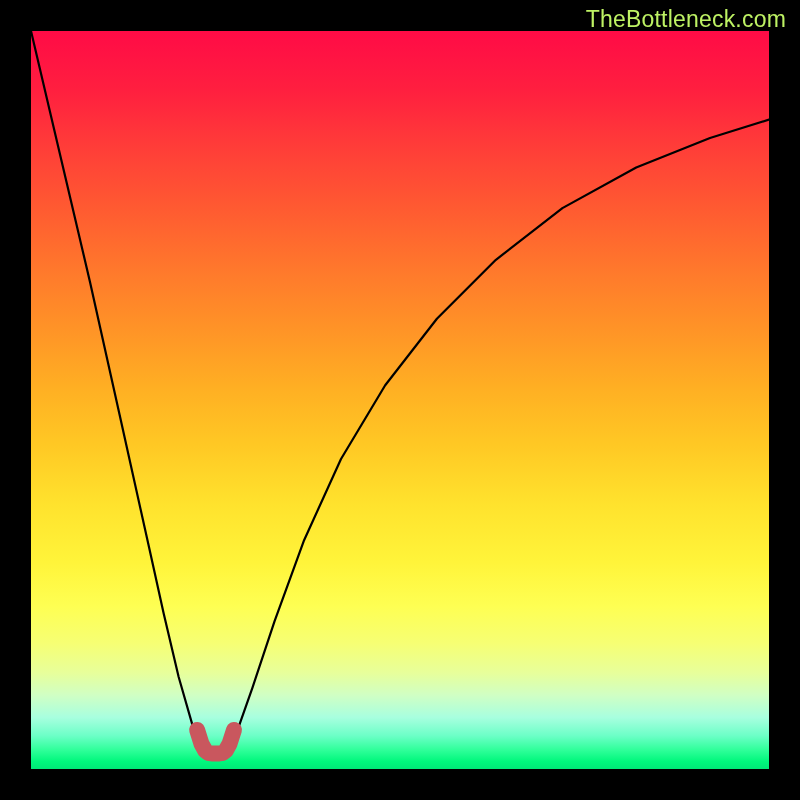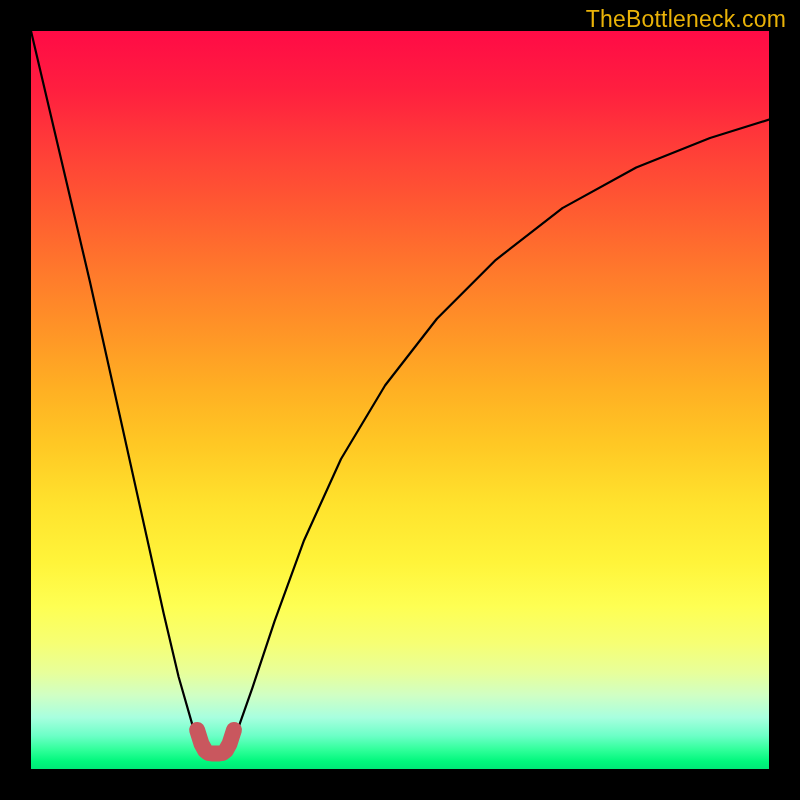--- a/index.html
+++ b/index.html
@@ -45,21 +45,21 @@
       #6cffc7 95.5%,
       #2dff98 97.5%,
       #00f77c 99%,
       #00e877 100%
     );
   }
   .watermark {
     position: absolute;
     top: 6px;
     right: 14px;
-    color: #eab308;
+    color: #bef264;
     font-size: 23px;
     letter-spacing: 0.2px;
     user-select: none;
     pointer-events: none;
   }
   svg.curve {
     position: absolute;
     left: 0;
     top: 0;
     pointer-events: none;

